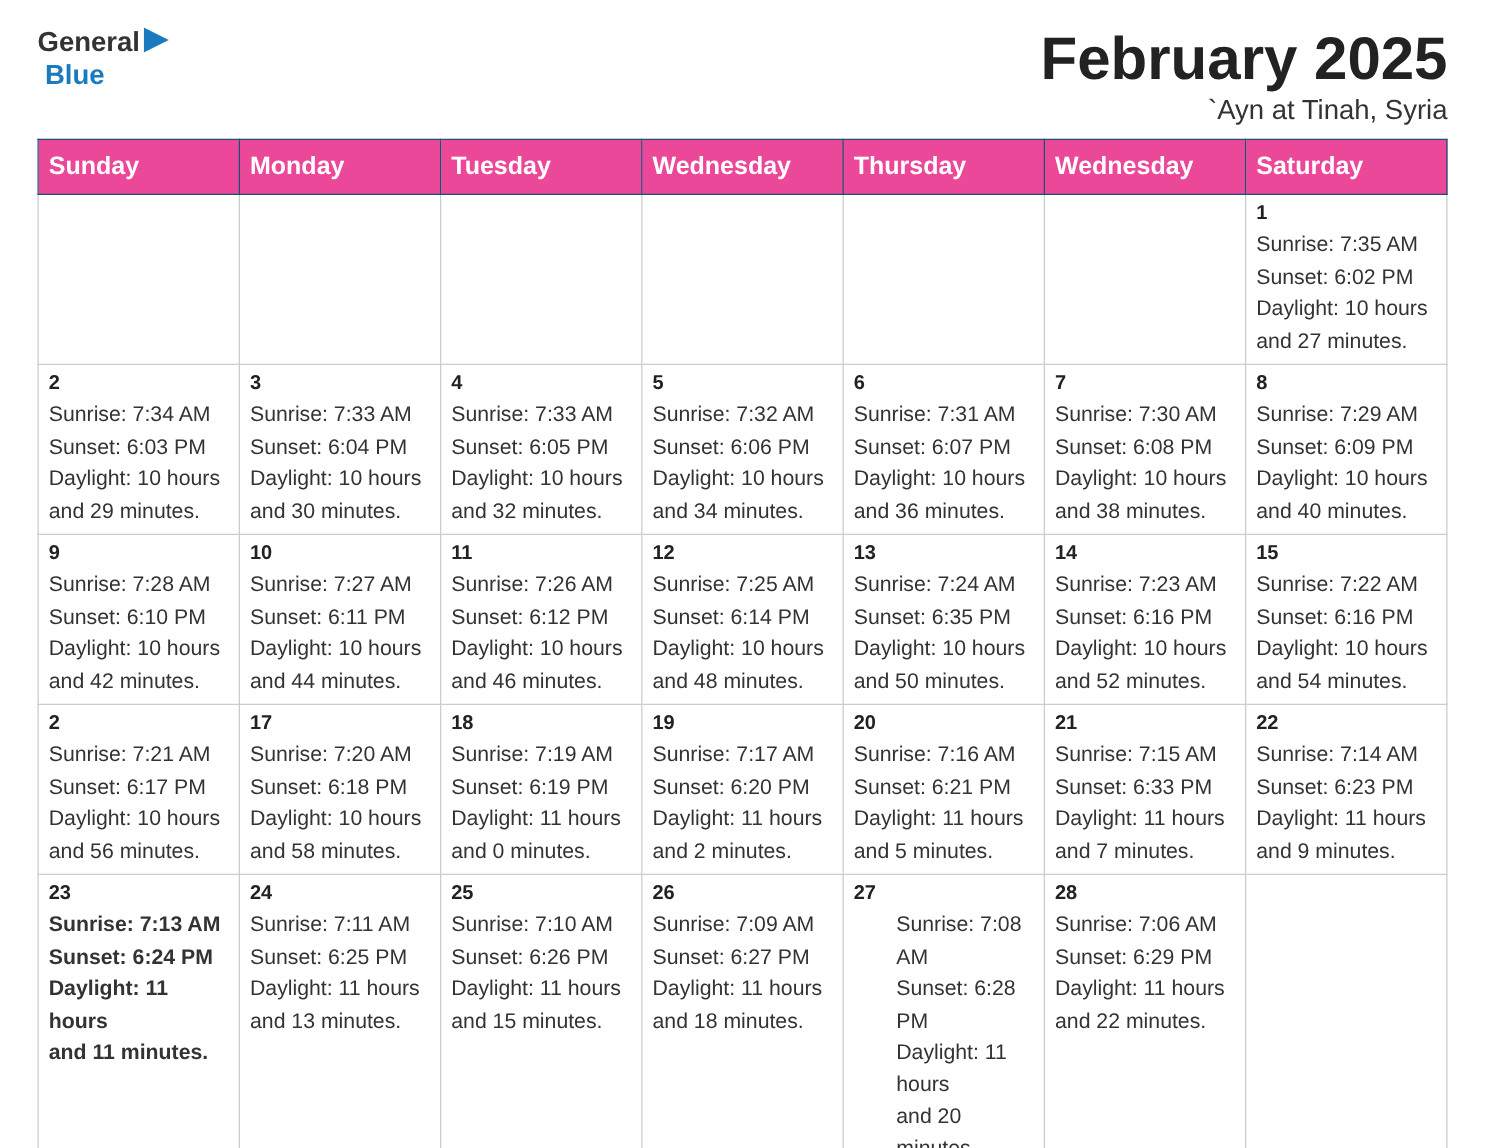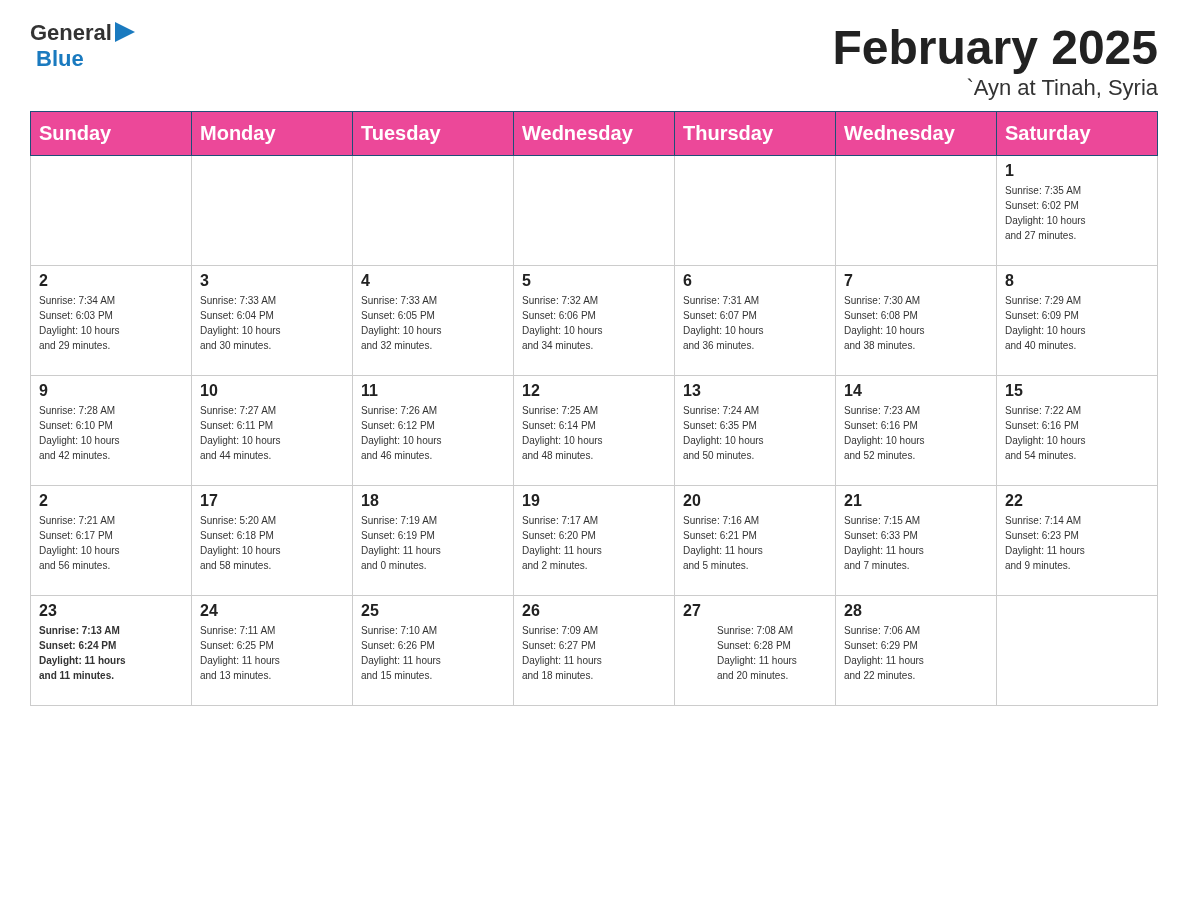--- a/index.html
+++ b/index.html
@@ -52,21 +52,21 @@
       color: #333;
     }
     .day-number {
       font-size: 16px;
       font-weight: bold;
       color: #222;
       display: block;
       margin-bottom: 3px;
     }
     .day-info {
-      font-size: 10px;
+      font-size: 17px;
       color: #333;
       line-height: 1.5;
     }
     .empty-cell {
       background: #fff;
     }
     tr.week-row td {
       height: 110px;
     }
     .logo-wrapper {
@@ -240,21 +240,21 @@
       <tr class="week-row">
         <td>
           <span class="day-number">2</span>
           <div class="day-info" style="white-space: pre-line;">Sunrise: 7:21 AM
 Sunset: 6:17 PM
 Daylight: 10 hours
 and 56 minutes.</div>
         </td>
         <td>
           <span class="day-number">17</span>
-          <div class="day-info" style="white-space: pre-line;">Sunrise: 5:20 AM
+          <div class="day-info" style="white-space: pre-line;">Sunrise: 7:20 AM
 Sunset: 6:18 PM
 Daylight: 10 hours
 and 58 minutes.</div>
         </td>
         <td>
           <span class="day-number">18</span>
           <div class="day-info" style="white-space: pre-line;">Sunrise: 7:19 AM
 Sunset: 6:19 PM
 Daylight: 11 hours
 and 0 minutes.</div>

